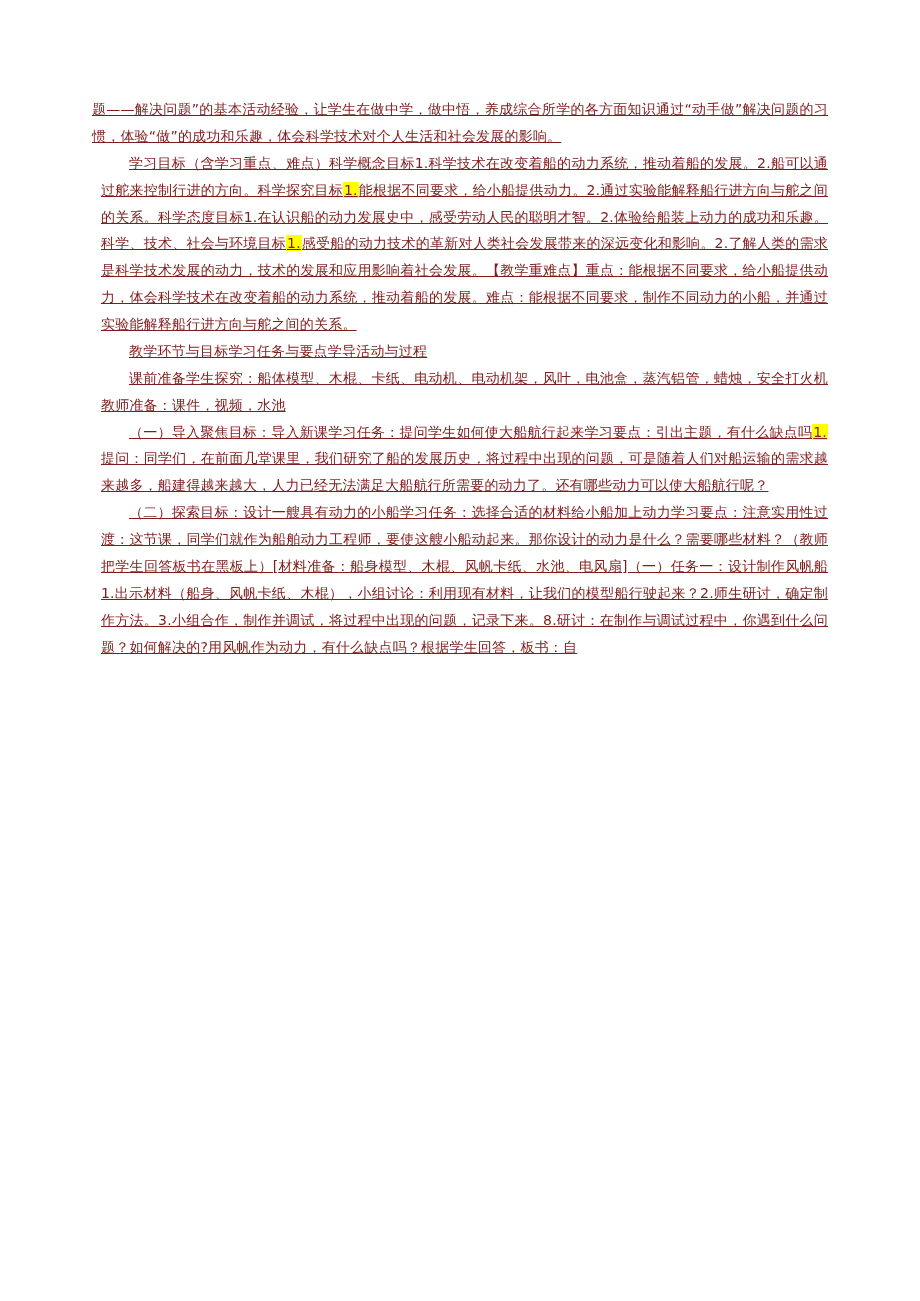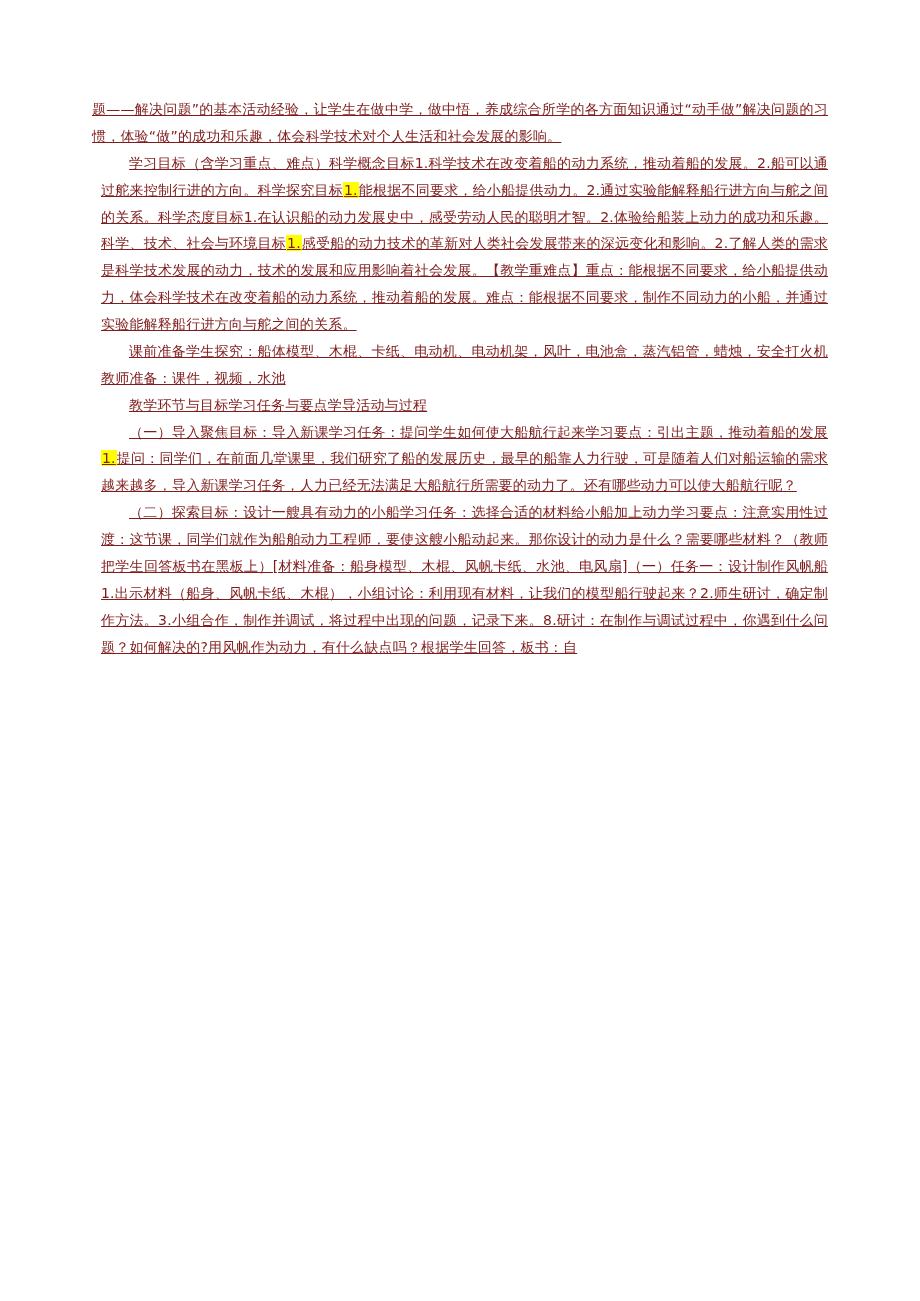--- a/index.html
+++ b/index.html
@@ -42,18 +42,18 @@
     padding: 0 1px;
   }
 </style>
 </head>
 <body>
 
 <div class="page">
   <div class="doc-body" id="doc-body">
       <p class="para"><span>题——解决问题”的基本活动经验，让学生在做中学，做中悟，养成综合所学的各方面知识通过“动手做”解决问题的习惯，体验“做”的成功和乐趣，体会科学技术对个人生活和社会发展的影响。</span></p>
       <p class="para indent"><span>学习目标（含学习重点、难点）科学概念目标1.科学技术在改变着船的动力系统，推动着船的发展。2.船可以通过舵来控制行进的方向。科学探究目标</span><span class="hl">1.</span><span>能根据不同要求，给小船提供动力。2.通过实验能解释船行进方向与舵之间的关系。科学态度目标1.在认识船的动力发展史中，感受劳动人民的聪明才智。2.体验给船装上动力的成功和乐趣。科学、技术、社会与环境目标</span><span class="hl">1.</span><span>感受船的动力技术的革新对人类社会发展带来的深远变化和影响。2.了解人类的需求是科学技术发展的动力，技术的发展和应用影响着社会发展。【教学重难点】重点：能根据不同要求，给小船提供动力，体会科学技术在改变着船的动力系统，推动着船的发展。难点：能根据不同要求，制作不同动力的小船，并通过实验能解释船行进方向与舵之间的关系。</span></p>
+      <p class="para indent"><span>教学环节与目标学习任务与要点学导活动与过程</span></p>
       <p class="para indent"><span>课前准备学生探究：船体模型、木棍、卡纸、电动机、电动机架，风叶，电池盒，蒸汽铝管，蜡烛，安全打火机教师准备：课件，视频，水池</span></p>
-      <p class="para indent"><span>教学环节与目标学习任务与要点学导活动与过程</span></p>
-      <p class="para indent"><span>（一）导入聚焦目标：导入新课学习任务：提问学生如何使大船航行起来学习要点：引出主题，推动着船的发展</span><span class="hl">1.</span><span>提问：同学们，在前面几堂课里，我们研究了船的发展历史，最早的船靠人力行驶，可是随着人们对船运输的需求越来越多，导入新课学习任务，人力已经无法满足大船航行所需要的动力了。还有哪些动力可以使大船航行呢？</span></p>
+      <p class="para indent"><span>（一）导入聚焦目标：导入新课学习任务：提问学生如何使大船航行起来学习要点：引出主题，有什么缺点吗</span><span class="hl">1.</span><span>提问：同学们，在前面几堂课里，我们研究了船的发展历史，将过程中出现的问题，可是随着人们对船运输的需求越来越多，船建得越来越大，人力已经无法满足大船航行所需要的动力了。还有哪些动力可以使大船航行呢？</span></p>
       <p class="para indent"><span>（二）探索目标：设计一艘具有动力的小船学习任务：选择合适的材料给小船加上动力学习要点：注意实用性过渡：这节课，同学们就作为船舶动力工程师，要使这艘小船动起来。那你设计的动力是什么？需要哪些材料？（教师把学生回答板书在黑板上）[材料准备：船身模型、木棍、风帆卡纸、水池、电风扇]（一）任务一：设计制作风帆船1.出示材料（船身、风帆卡纸、木棍），小组讨论：利用现有材料，让我们的模型船行驶起来？2.师生研讨，确定制作方法。3.小组合作，制作并调试，将过程中出现的问题，记录下来。8.研讨：在制作与调试过程中，你遇到什么问题？如何解决的?用风帆作为动力，有什么缺点吗？根据学生回答，板书：自</span></p>
     </div>
 </div>
 
 </body></html>

